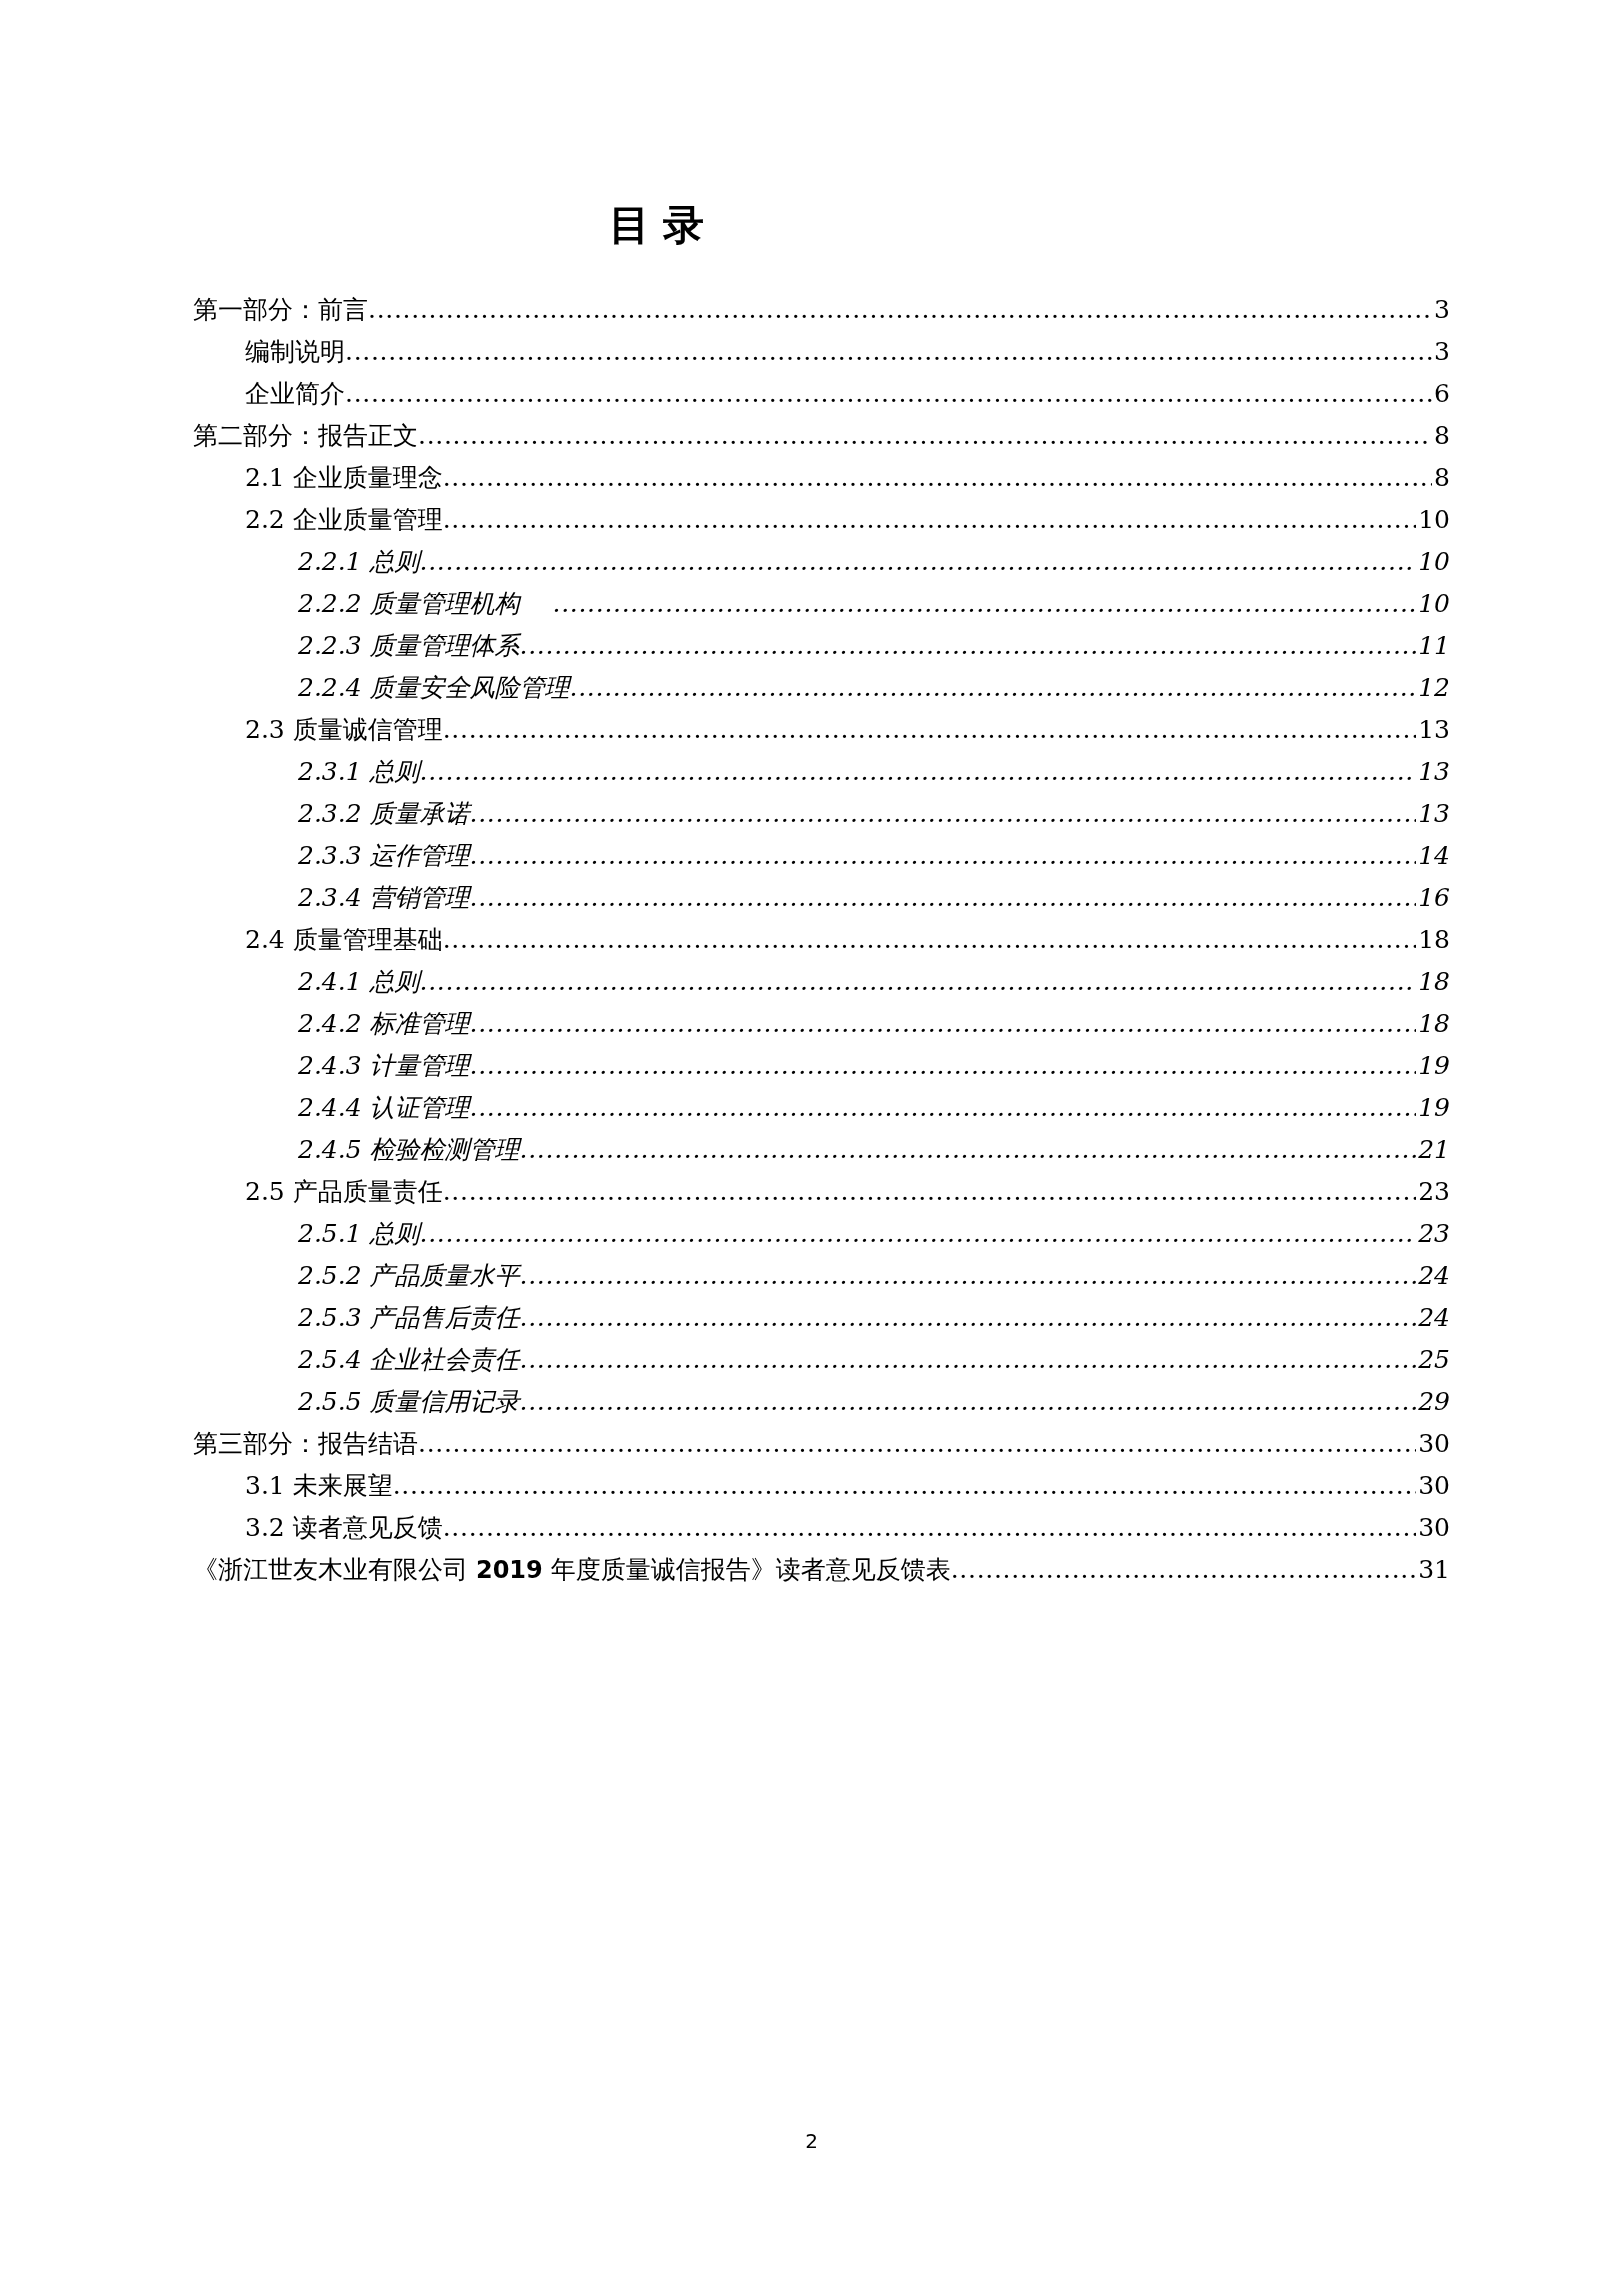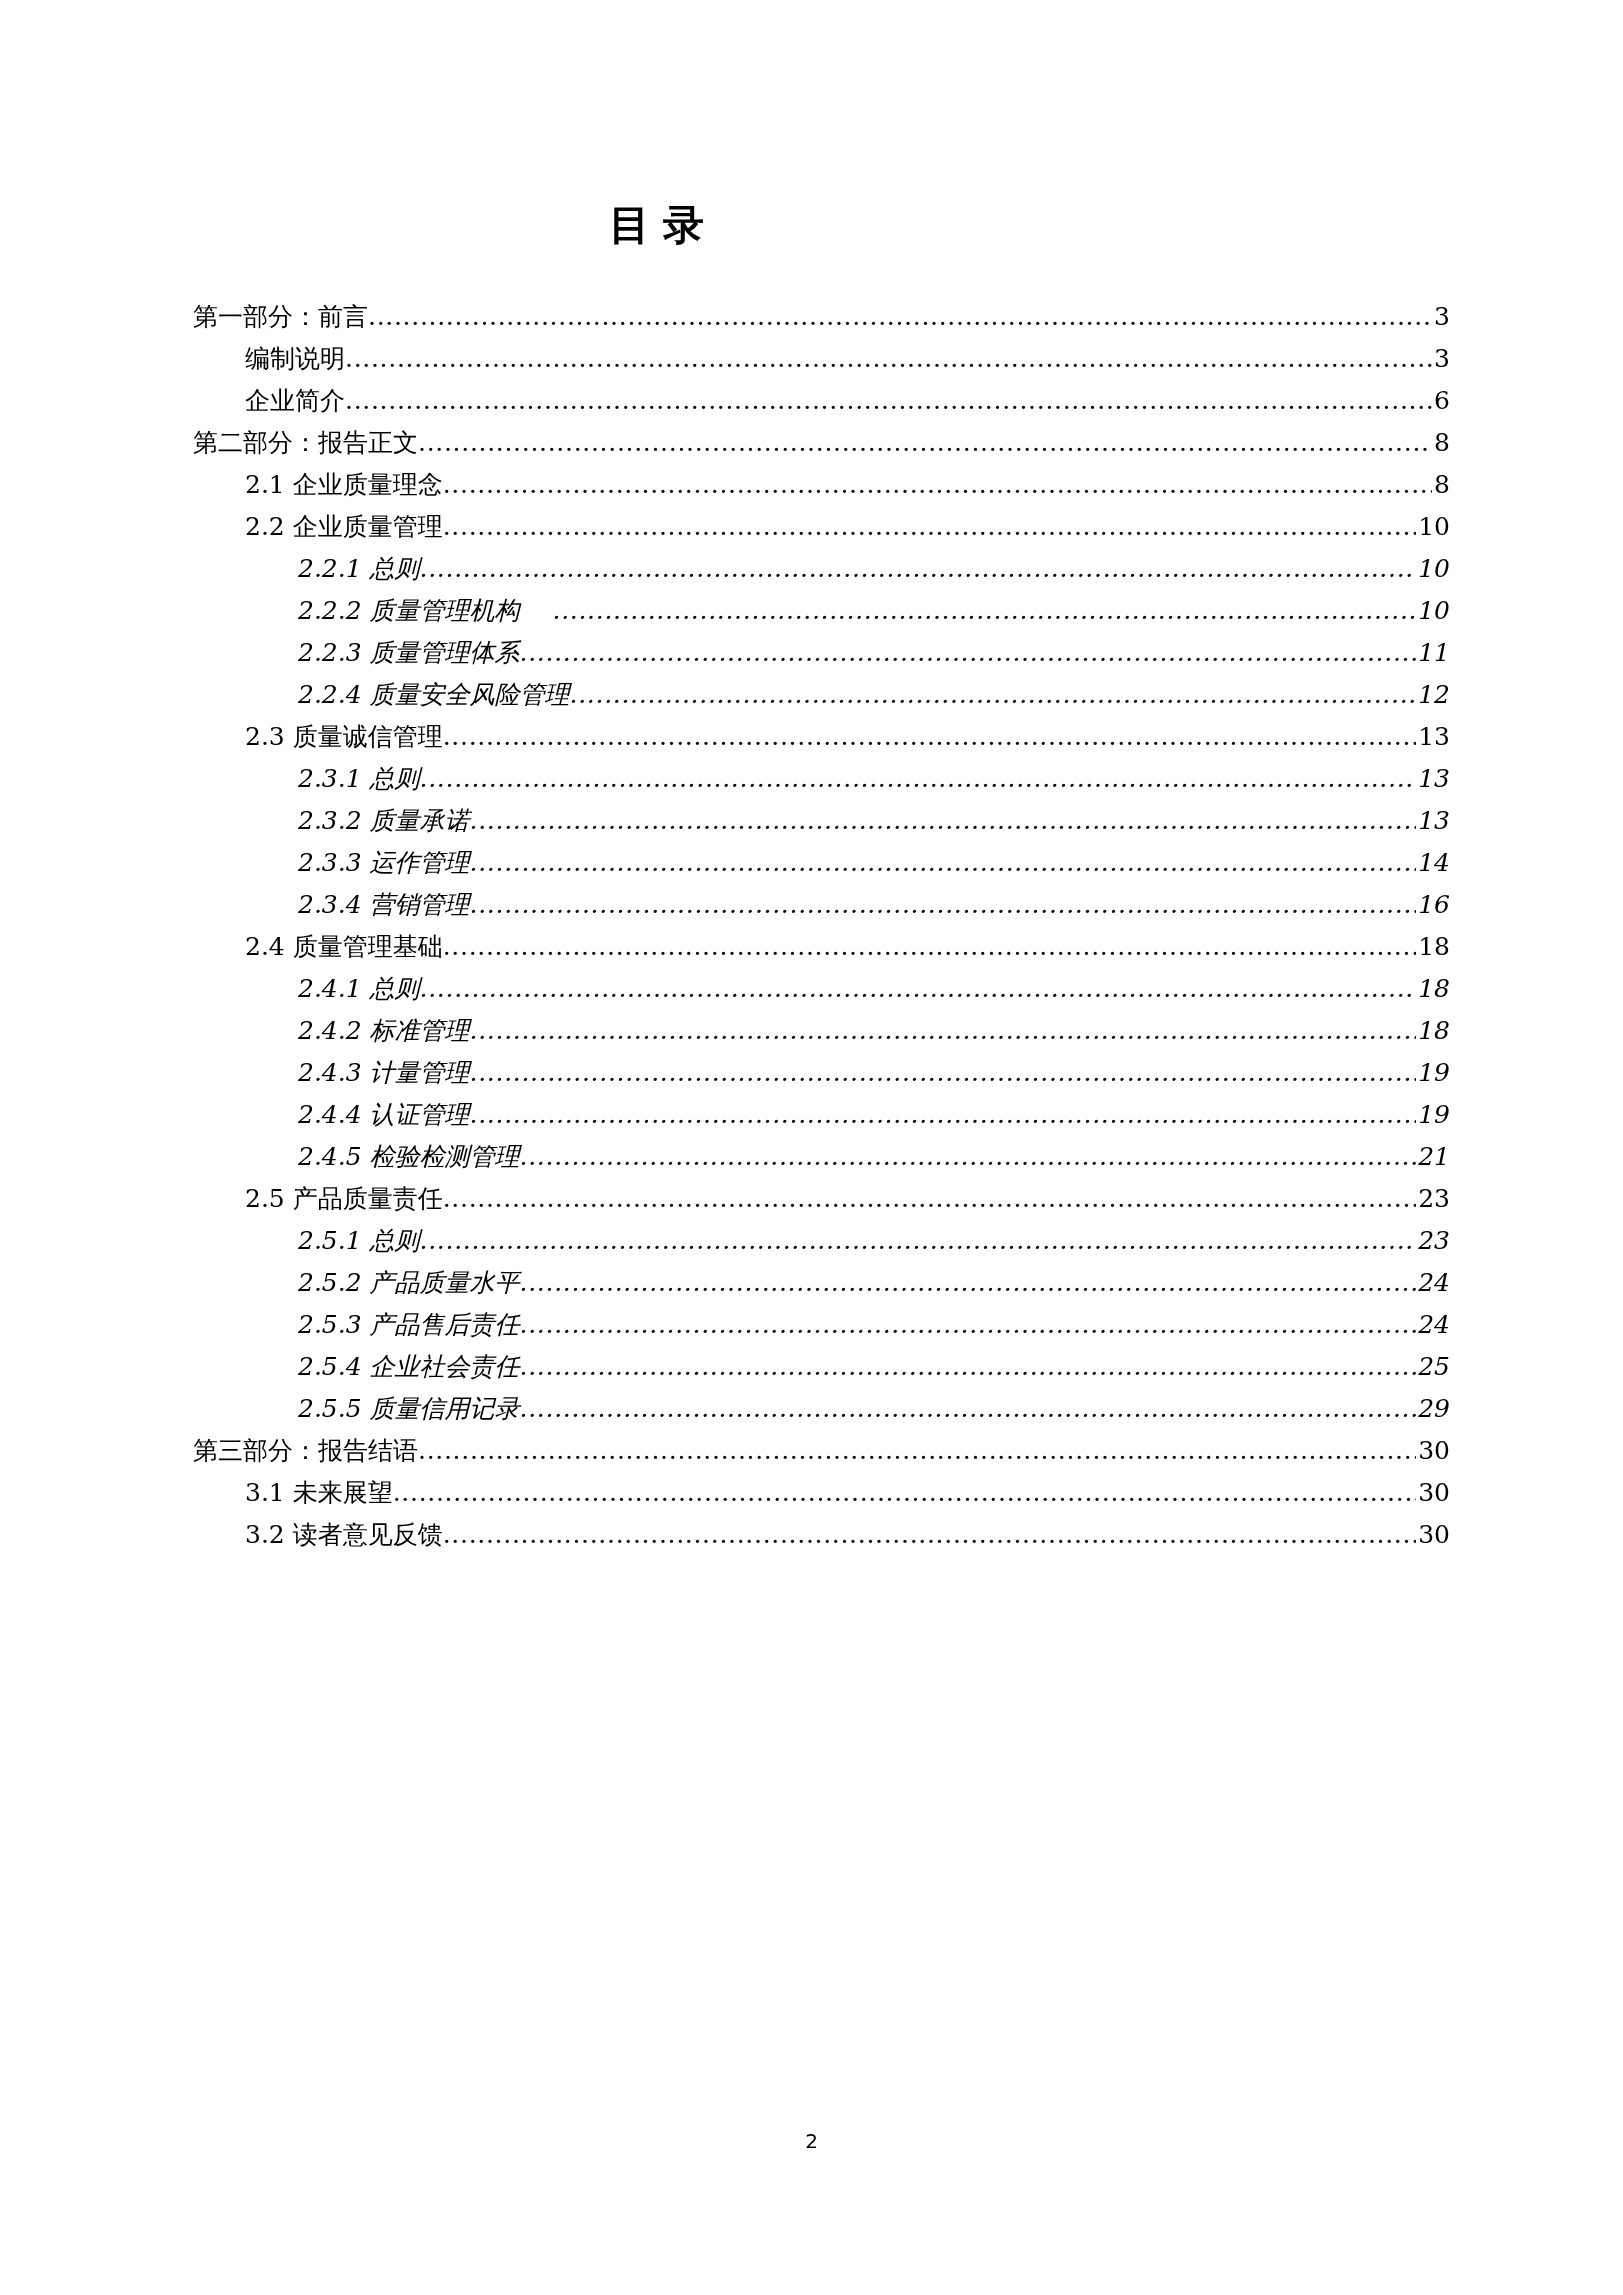--- a/index.html
+++ b/index.html
@@ -24,21 +24,21 @@
     top: 198px;
     left: 0;
     width: 1326px;
     text-align: center;
     font-size: 41px;
     font-weight: 700;
     letter-spacing: 13px;
   }
   .toc {
     position: absolute;
-    top: 296px;
+    top: 289px;
     left: 193px;
     width: 1257px;
   }
   .toc-row {
     display: flex;
     height: 42px;
     line-height: 42px;
     font-size: 25px;
   }
   .toc-row.level-1 { padding-left: 52px; }
@@ -227,18 +227,23 @@
       <div class="toc-row level-1">
       <span class="toc-label">3.1 未来展望</span>
       <span class="toc-dots"></span>
       <span class="toc-page">30</span>
     </div>
       <div class="toc-row level-1">
       <span class="toc-label">3.2 读者意见反馈</span>
       <span class="toc-dots"></span>
       <span class="toc-page">30</span>
     </div>
+      <div class="toc-row level-0">
+      <span class="toc-label"><span>《浙江世友木业有限公司 </span><span class="year">2019</span><span> 年度质量诚信报告》读者意见反馈表</span></span>
+      <span class="toc-dots"></span>
+      <span class="toc-page">31</span>
+    </div>
     </nav>
 
   <div class="footer-page">2</div>
 
 </div>
 
 
 </body></html>

